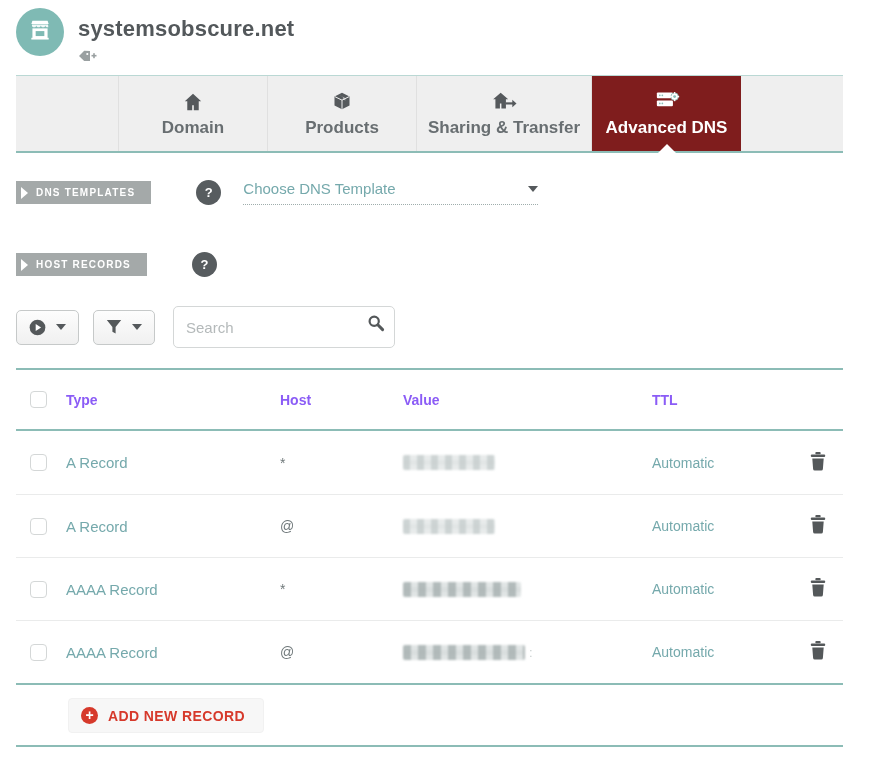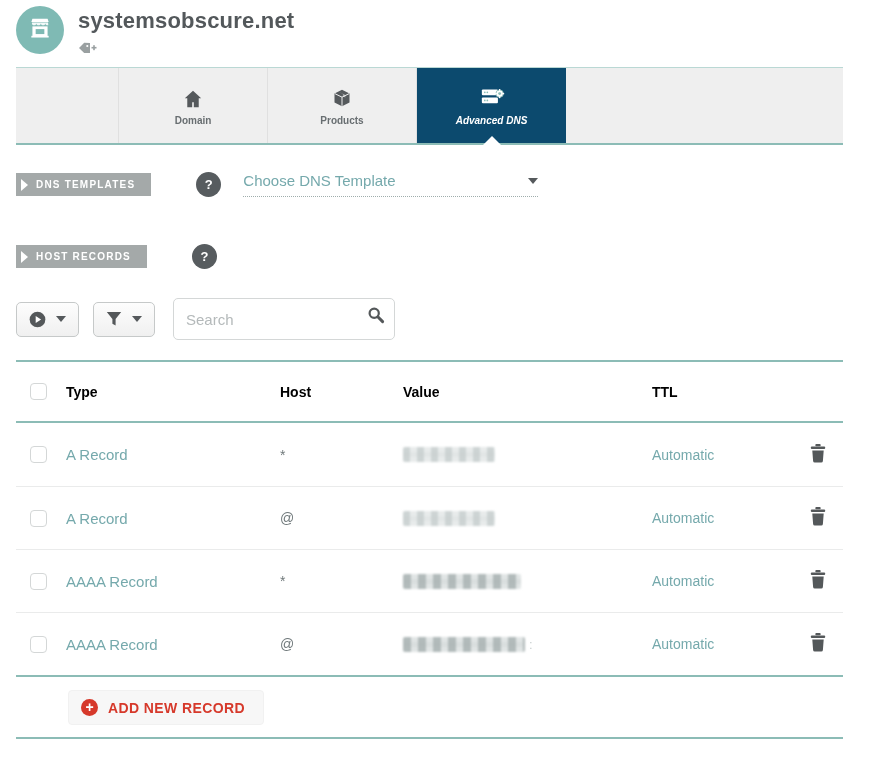--- a/index.html
+++ b/index.html
@@ -2,42 +2,42 @@
 <html><head>
 <meta charset="utf-8">
 <style>
   * { margin:0; padding:0; box-sizing:border-box; }
   html,body { width:874px; height:758px; background:#fff; overflow:hidden;
     font-family:"Liberation Sans", sans-serif; }
   .page { width:874px; height:758px; position:relative; }
   .content { margin:0 31px 0 16px; } 
 
   
-  .header { display:flex; align-items:center; }
+  .header { display:flex; align-items:flex-start; padding-top:8px; }
   .avatar { width:48px; height:48px; border-radius:50%; background:#7fbab4;
     display:flex; align-items:center; justify-content:center; flex:0 0 auto; }
   .title-wrap { margin-left:14px; padding-top:8px; }
   .page-title { font-size:22px; font-weight:700; color:#53585b; letter-spacing:.2px; }
   .tagplus { display:inline-block; margin-top:7px; color:#9aa0a1; }
 
   
   .tabs { margin-top:8px; display:flex; height:78px;
     border-top:1px solid #bad8d4; border-bottom:2px solid #8cbcb6; }
   .tab { background:#efefef; display:flex; flex-direction:column; align-items:center;
-    justify-content:center; gap:7px; color:#686e71; font-size:10px; font-weight:700;
+    justify-content:center; gap:7px; color:#686e71; font-size:17px; font-weight:700;
     cursor:pointer; position:relative; }
   .tab + .tab { border-left:1px solid #e0e0e0; }
   .tab .ticon { color:#55595c; height:22px; display:flex; align-items:flex-end; }
   .tab.filler-a { width:102px; }
   .tab.t-domain { width:149px; }
   .tab.t-products { width:149px; }
   .tab.t-sharing { width:175px; }
   .tab.t-adv { width:150px; }
   .tab.filler-b { flex:1; border-left:none; }
-  .tab.active { background:#0c4a6e; color:#fff;font-style:italic; }
+  .tab.active { background:#7f1d1d; color:#fff; }
   .tab.active .ticon { color:#fff; }
   .tab.active::after { content:""; position:absolute; left:50%; bottom:-2px;
     transform:translateX(-50%); width:0; height:0;
     border-left:9px solid transparent; border-right:9px solid transparent;
     border-bottom:9px solid #fff; }
 
   
   .secrow { display:flex; align-items:center; }
   .secrow.first { margin-top:27px; }
   .secrow.second { margin-top:47px; }
@@ -69,21 +69,21 @@
     border-radius:5px; padding:0 34px 0 12px; font-size:15px; color:#53585b;
     font-family:"Liberation Sans", sans-serif; outline:none; }
   .searchbox input::placeholder { color:#b4b9ba; }
   .searchbox .mag { position:absolute; right:10px; top:8px; color:#54585a; }
 
   
   .table { margin-top:20px; border-top:2px solid #8cbcb6; }
   .grid { display:grid; grid-template-columns:36px 214px 123px 249px 156px 1fr;
     align-items:center; padding-left:14px; }
   .thead { height:61px; border-bottom:2px solid #8cbcb6; }
-  .thead .th { font-size:14px; font-weight:700; color:#000000; }
+  .thead .th { font-size:14px; font-weight:700; color:#8b5cf6; }
   .trow { height:63px; }
   .trow + .trow { border-top:1px solid #eaebeb; }
   .checkbox { width:17px; height:17px; border:1px solid #d4d7d7; border-radius:4px;
     background:#fff; cursor:pointer; display:inline-block; }
   .cell-type { color:#75a9ac; font-size:15px; }
   .cell-host { color:#6f787a; font-size:14px; }
   .cell-ttl { color:#75a9ac; font-size:14px; }
   .cell-value { display:flex; align-items:center; gap:4px; color:#c9cfcf; font-size:13px; }
   .blur { height:15px; border-radius:2px; filter:blur(1.1px);
     background:
@@ -153,20 +153,30 @@
         <span class="ticon">
           <svg width="20" height="20" viewBox="0 0 24 24" fill="currentColor">
             <path d="M12 2 3 6.5v11L12 22l9-4.5v-11z"></path>
             <path d="M3.5 6.8 12 11l8.5-4.2M12 11v10.5" stroke="#efefef" stroke-width="1.2" fill="none"></path>
             <path d="M7.5 4.2 16 8.5l.1 3-3-1.4-.1-3z" fill="#efefef" opacity=".55"></path>
           </svg>
         </span>
         <span>Products</span>
       </div>
 
+      <div class="tab t-sharing">
+        <span class="ticon">
+          <svg width="26" height="20" viewBox="0 0 30 24" fill="currentColor">
+            <path d="M11 2 2 10h2.7v11h5.4v-6h1.8v6h5.4V10H20z"></path>
+            <rect x="17" y="13.6" width="9" height="2.6"></rect>
+            <path d="M25 10.5 30 15l-5 4.5z"></path>
+          </svg>
+        </span>
+        <span>Sharing &amp; Transfer</span>
+      </div>
 
       <div class="tab t-adv active">
         <span class="ticon">
           <svg width="26" height="22" viewBox="0 0 30 26" fill="currentColor">
             <rect x="3" y="4" width="19" height="7" rx="1.2"></rect>
             <rect x="3" y="13.5" width="19" height="7" rx="1.2"></rect>
             <circle cx="6.5" cy="7.5" r="1" fill="#8abdb6"></circle>
             <circle cx="9.5" cy="7.5" r="1" fill="#8abdb6"></circle>
             <circle cx="6.5" cy="17" r="1" fill="#8abdb6"></circle>
             <circle cx="9.5" cy="17" r="1" fill="#8abdb6"></circle>

